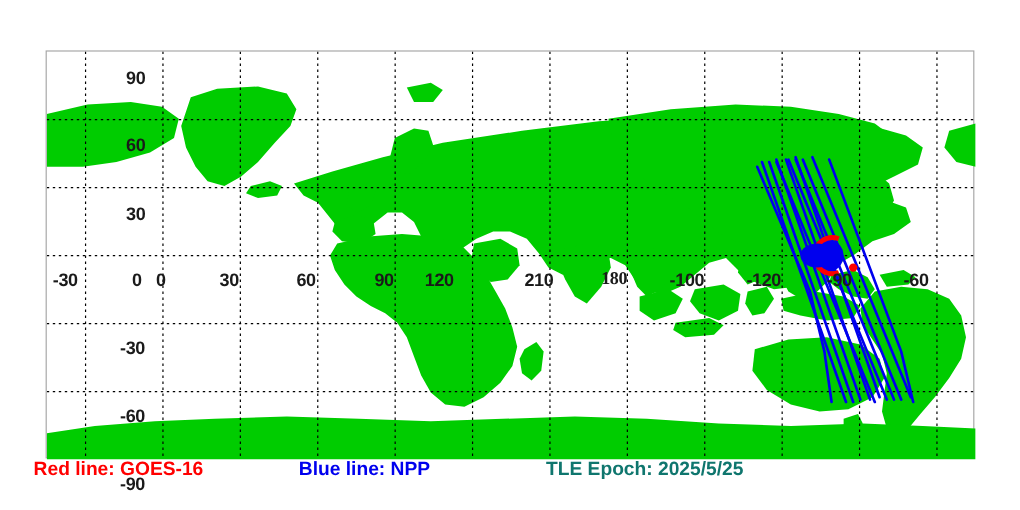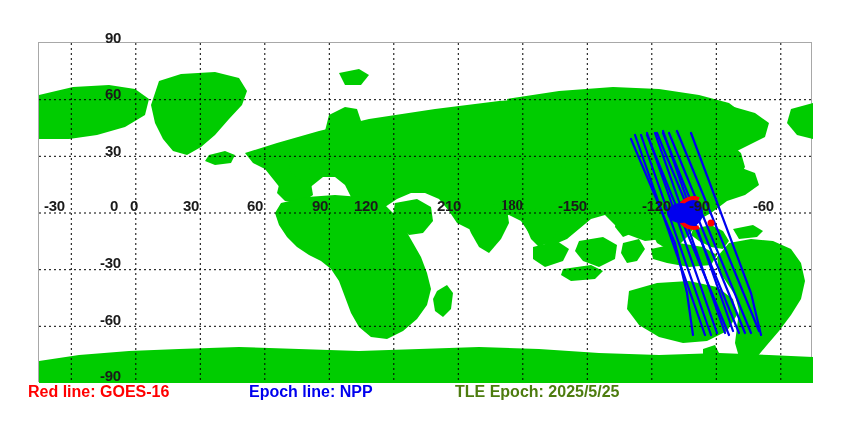--- a/index.html
+++ b/index.html
@@ -46,41 +46,42 @@
   
   .tick-label {
     position: absolute;
     font-family: "Liberation Sans", sans-serif;
     font-size: 15px;
     font-weight: bold;
     color: #1a1a1a;
     white-space: nowrap;
     line-height: 1;
     letter-spacing: -0.3px;
+    margin-top: 28px;
   }
 
   
   #legend {
     position: absolute;
     left: 0;
     top: 380px;
     width: 674px;
     height: 28px;
   }
   .legend-entry {
     position: absolute;
     font-family: "Liberation Sans", sans-serif;
     font-size: 16px;
     font-weight: bold;
     white-space: nowrap;
     line-height: 1;
   }
   #legend-red  { left: 28px;  top: 4px; color: #ff0000; }
   #legend-blue { left: 249px; top: 4px; color: #0000ee; }
-  #legend-epoch{ left: 455px; top: 4px; color: #4d7c0f; }
+  #legend-epoch{ left: 455px; top: 4px; color: #0f766e; }
 </style>
 </head>
 <body>
 
 <div id="page">
 
   <div id="map-plot">
     <svg id="map-svg" viewBox="0 0 774 340" preserveAspectRatio="none">
 
       <defs>
@@ -233,35 +234,35 @@
 
   <div>
     <span class="tick-label" style="left:44px;  top:198px;">-30</span>
     <span class="tick-label" style="left:130px; top:198px;">0</span>
     <span class="tick-label" style="left:183px; top:198px;">30</span>
     <span class="tick-label" style="left:247px; top:198px;">60</span>
     <span class="tick-label" style="left:312px; top:198px;">90</span>
     <span class="tick-label" style="left:354px; top:198px;">120</span>
     <span class="tick-label" style="left:437px; top:198px;">210</span>
     <span class="tick-label" style="left:501px; top:198px;font-family:Liberation Serif, serif;">180</span>
-    <span class="tick-label" style="left:558px; top:198px;">-150</span>
-    <span class="tick-label" style="left:642px; top:198px;">-120</span>
+    <span class="tick-label" style="left:558px; top:198px;">-100</span>
+    <span class="tick-label" style="left:622px; top:198px;">-120</span>
     <span class="tick-label" style="left:689px; top:198px;">-90</span>
     <span class="tick-label" style="left:753px; top:198px;">-60</span>
   </div>
 
   <div>
     <span class="tick-label" style="left:105px; top:30px;">90</span>
     <span class="tick-label" style="left:105px; top:86px;">60</span>
     <span class="tick-label" style="left:105px; top:143px;">30</span>
     <span class="tick-label" style="left:110px; top:198px;">0</span>
     <span class="tick-label" style="left:100px; top:255px;">-30</span>
     <span class="tick-label" style="left:100px; top:312px;">-60</span>
     <span class="tick-label" style="left:100px; top:368px;">-90</span>
   </div>
 
   <div id="legend">
     <span id="legend-red" class="legend-entry">Red line: GOES-16</span>
-    <span id="legend-blue" class="legend-entry">Epoch line: NPP</span>
+    <span id="legend-blue" class="legend-entry">Blue line: NPP</span>
     <span id="legend-epoch" class="legend-entry">TLE Epoch: 2025/5/25</span>
   </div>
 
 </div>
 
 </body></html>

